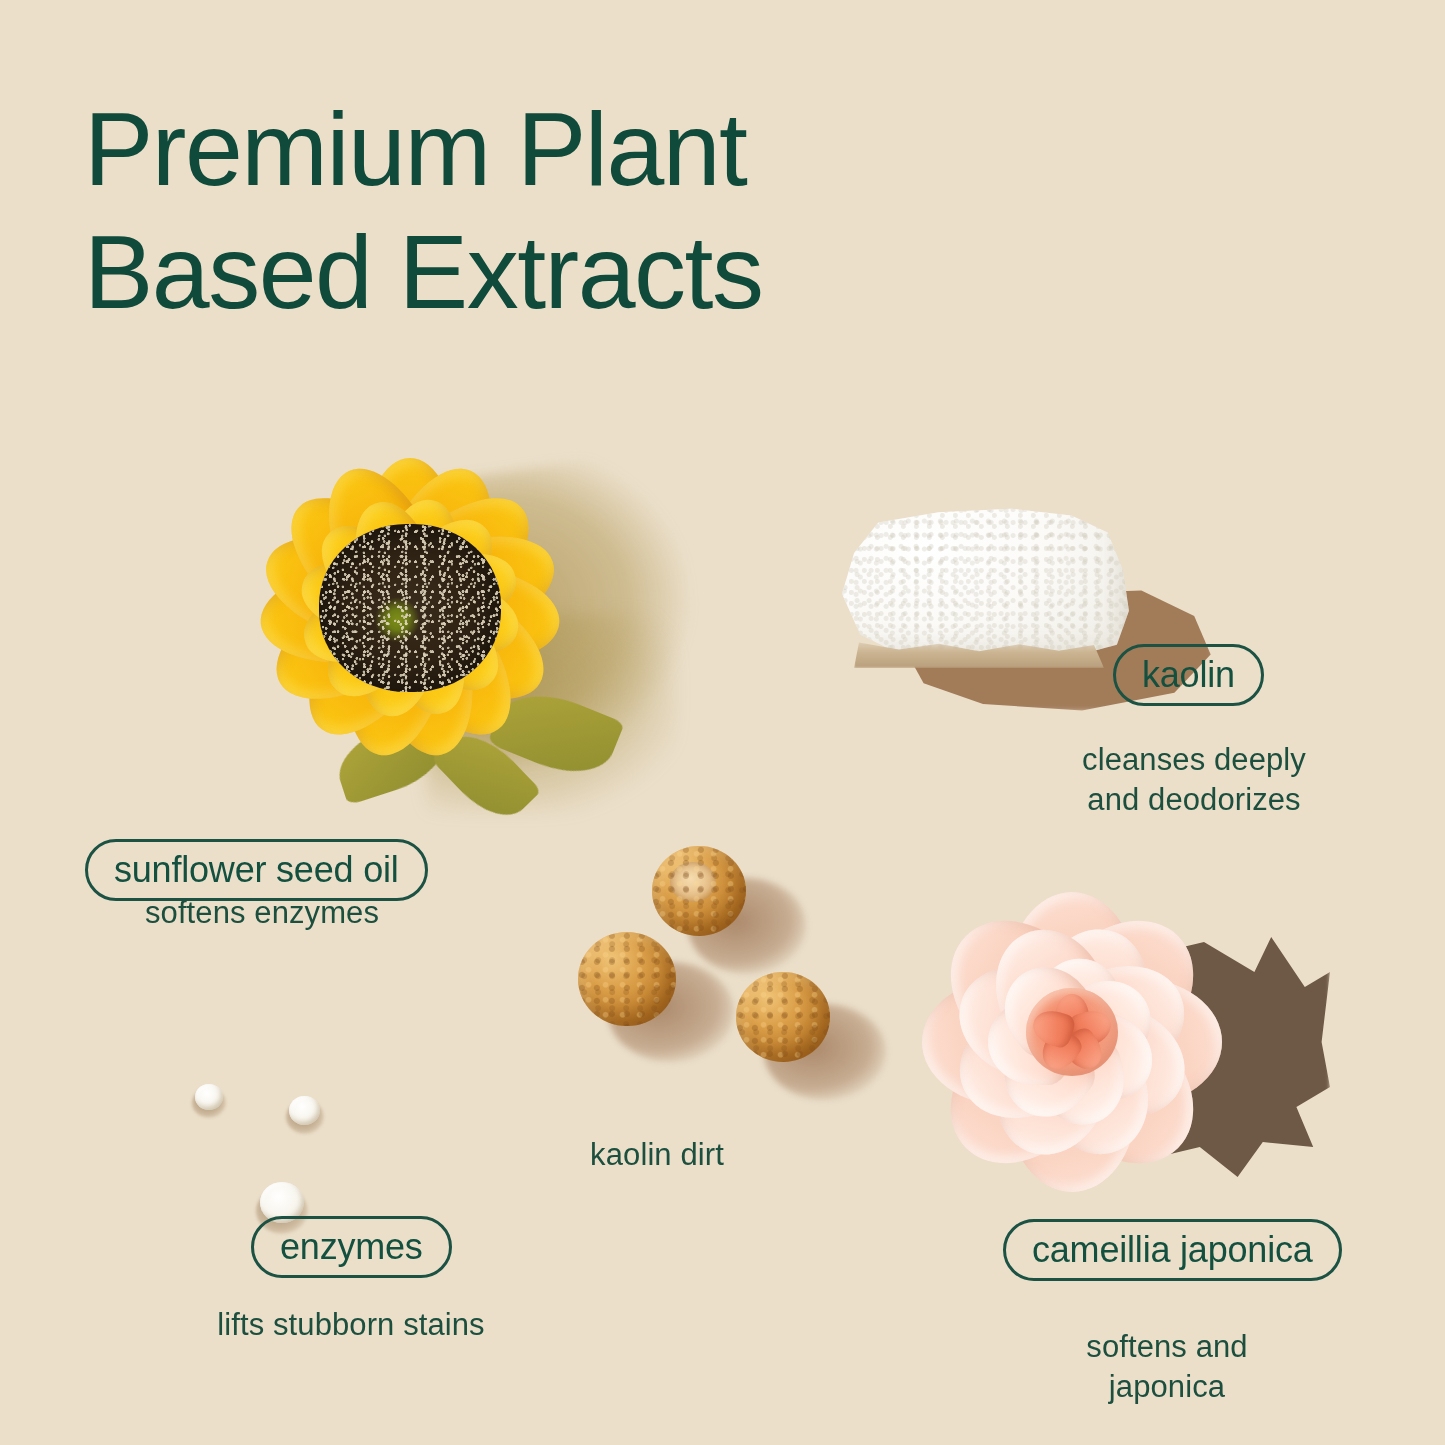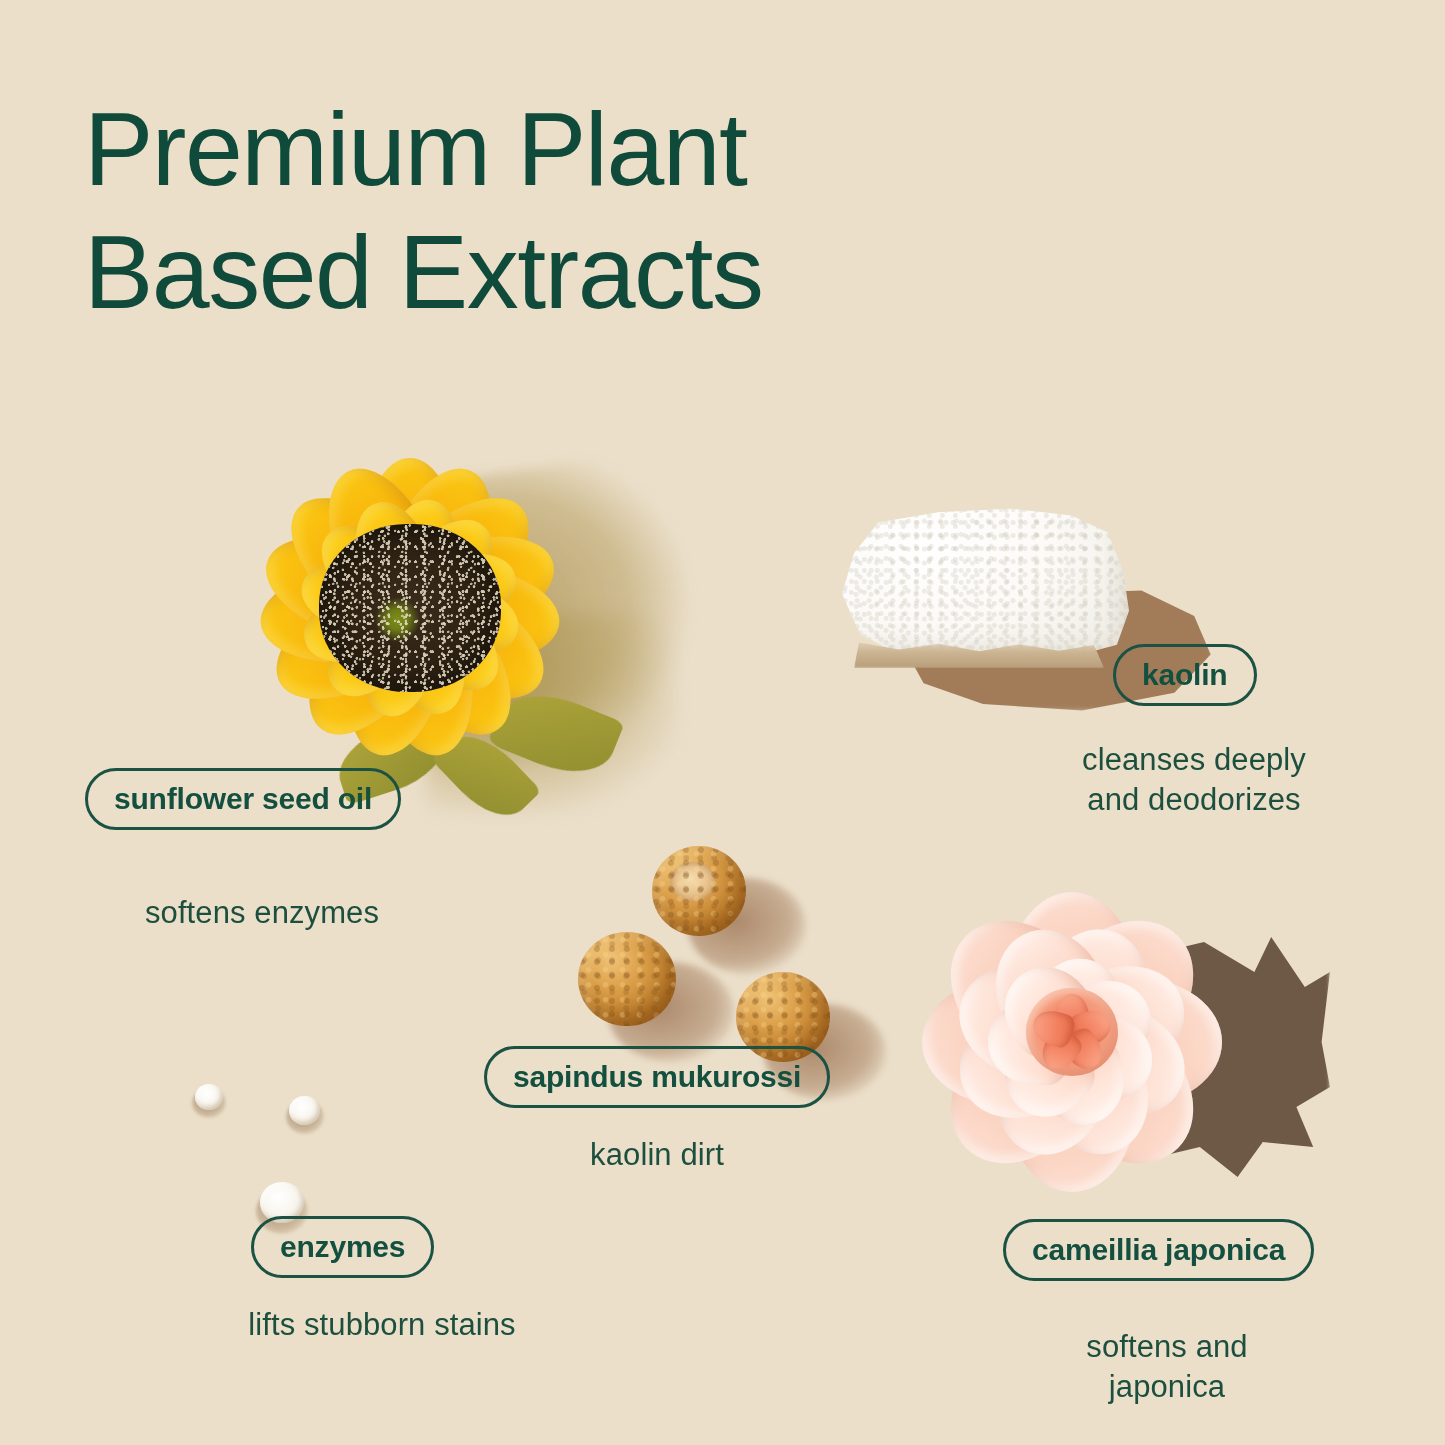--- a/index.html
+++ b/index.html
@@ -37,22 +37,22 @@
     letter-spacing: -1.5px;
     white-space: pre-line;
   }
 
   
   .pill {
     position: absolute;
     border: 3.5px solid #1b5243;
     border-radius: 999px;
     color: #13503f;
-    font-size: 30px;
-    font-weight: 700;
+    font-size: 36px;
+    font-weight: 400;
     letter-spacing: -0.2px;
     display: flex;
     align-items: center;
     justify-content: center;
     padding: 0 26px;
     height: 62px;
     background: transparent;
     white-space: nowrap;
     z-index: 40;
   }
@@ -378,29 +378,28 @@
 
   <div class="art" id="enzyme-art">
     <div class="enz-shadow" style="left:24px;top:26px;width:34px;height:30px;"></div>
     <div class="enz" style="left:27px;top:22px;width:28px;height:26px;"></div>
     <div class="enz-shadow" style="left:118px;top:38px;width:38px;height:34px;"></div>
     <div class="enz" style="left:121px;top:34px;width:31px;height:29px;"></div>
     <div class="enz-shadow" style="left:88px;top:126px;width:52px;height:46px;"></div>
     <div class="enz" style="left:92px;top:120px;width:44px;height:41px;"></div>
   </div>
 
-  <div class="pill" style="left:85px;top:768px;">sunflower seed oil</div>
+  <div class="pill" style="left:85px;top:839px;">sunflower seed oil</div>
   <div class="caption center" style="left:262px;top:893px;">softens enzymes</div>
 
   <div class="pill" style="left:1113px;top:644px;">kaolin</div>
   <div class="caption center" style="left:1194px;top:740px;text-align:center;">cleanses deeply
 and deodorizes</div>
 
-  <div class="pill" style="left:484px;top:1046px;">sapindus mukurossi</div>
   <div class="caption center" style="left:657px;top:1135px;">kaolin dirt</div>
 
   <div class="pill" style="left:251px;top:1216px;">enzymes</div>
-  <div class="caption center" style="left:351px;top:1305px;margin-left:31px;">lifts stubborn stains</div>
+  <div class="caption center" style="left:351px;top:1305px;">lifts stubborn stains</div>
 
   <div class="pill" style="left:1003px;top:1219px;">cameillia japonica</div>
   <div class="caption center" style="left:1167px;top:1327px;">softens and japonica</div>
 
 </div>
 
 </body></html>

